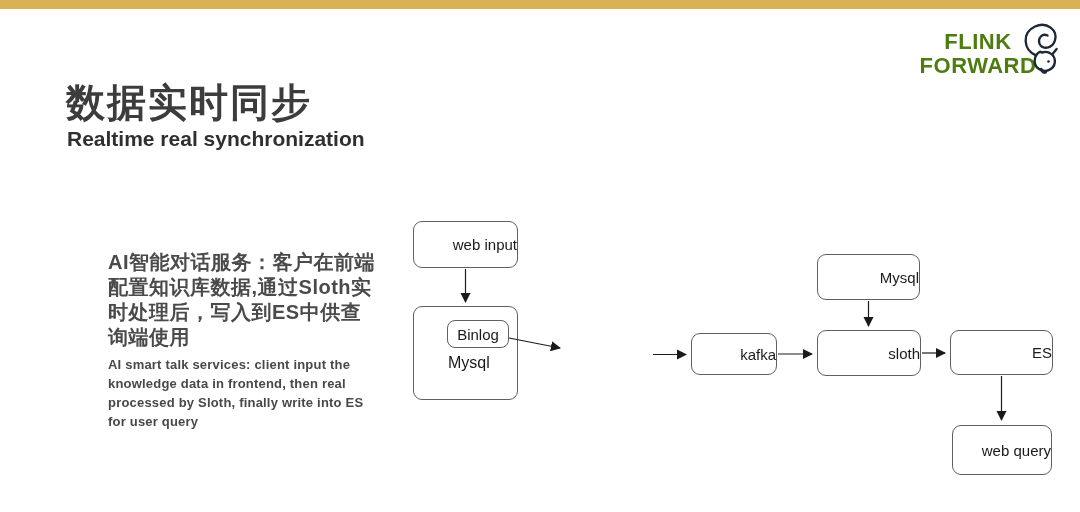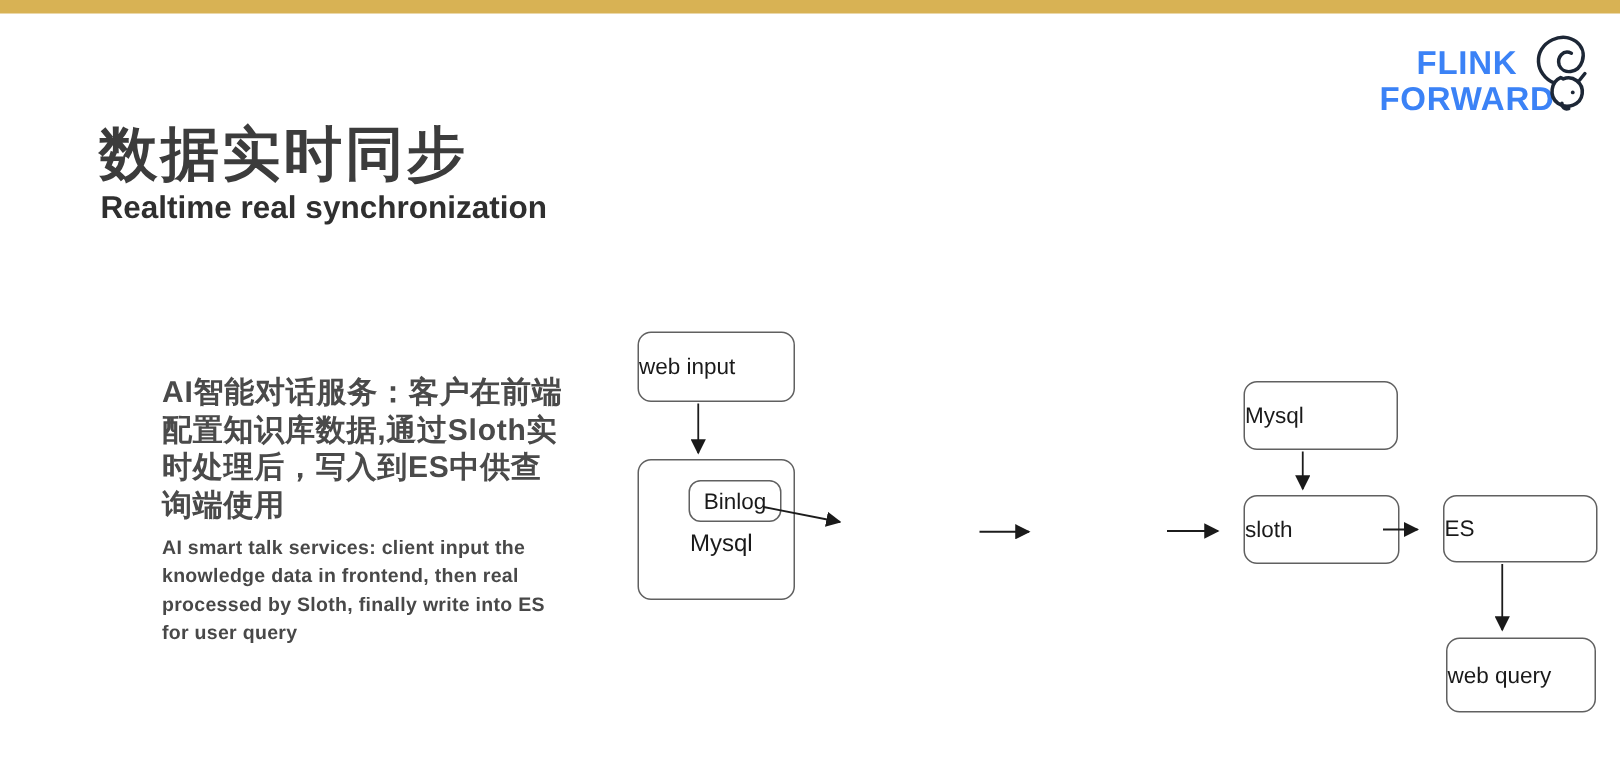--- a/index.html
+++ b/index.html
@@ -19,21 +19,21 @@
     left: 0; top: 0;
     width: 100%; height: 9px;
     background: #D8B254;
   }
 
   
   .logo {
     position: absolute;
     left: 918px; top: 24px;
     width: 140px; height: 60px;
-    color: #3b82f6;
+    color: #4d7c0f;
   }
   .logo-text {
     position: absolute;
     left: 0; top: 6px;
     width: 120px;
     text-align: center;
     font-weight: 700;
     font-size: 22px;
     line-height: 24px;
     letter-spacing: 0.5px;
@@ -85,24 +85,23 @@
   }
 
   
   .node {
     position: absolute;
     border: 1.3px solid #606060;
     border-radius: 9px;
     background: #ffffff;
     display: flex;
     align-items: center;
-    justify-content: flex-start;
+    justify-content: flex-end;
     font-size: 15px;
     color: #1A1A1A;
-    margin-left: 12px;
   }
   #node-web-input   { left: 413px; top: 221px; width: 105px; height: 47px; }
   #node-mysql-src   { left: 413px; top: 306px; width: 105px; height: 94px; }
   #node-ndc         { left: 566px; top: 333px; width: 86px;  height: 43px; }
   #node-kafka       { left: 691px; top: 333px; width: 86px;  height: 42px; }
   #node-mysql-cfg   { left: 817px; top: 254px; width: 103px; height: 46px; }
   #node-sloth       { left: 817px; top: 330px; width: 104px; height: 46px; }
   #node-es          { left: 950px; top: 330px; width: 103px; height: 45px; }
   #node-web-query   { left: 952px; top: 425px; width: 100px; height: 50px; }
 
@@ -166,20 +165,23 @@
   </div>
 
   <div class="node" id="node-mysql-src">
     <div class="node-inner">
       <span>Binlog</span>
     </div>
     <span class="node-sublabel">Mysql</span>
   </div>
 
 
+  <div class="node" id="node-kafka">
+    <span>kafka</span>
+  </div>
 
   <div class="node" id="node-mysql-cfg">
     <span>Mysql</span>
   </div>
 
   <div class="node" id="node-sloth">
     <span>sloth</span>
   </div>
 
   <div class="node" id="node-web-query">

